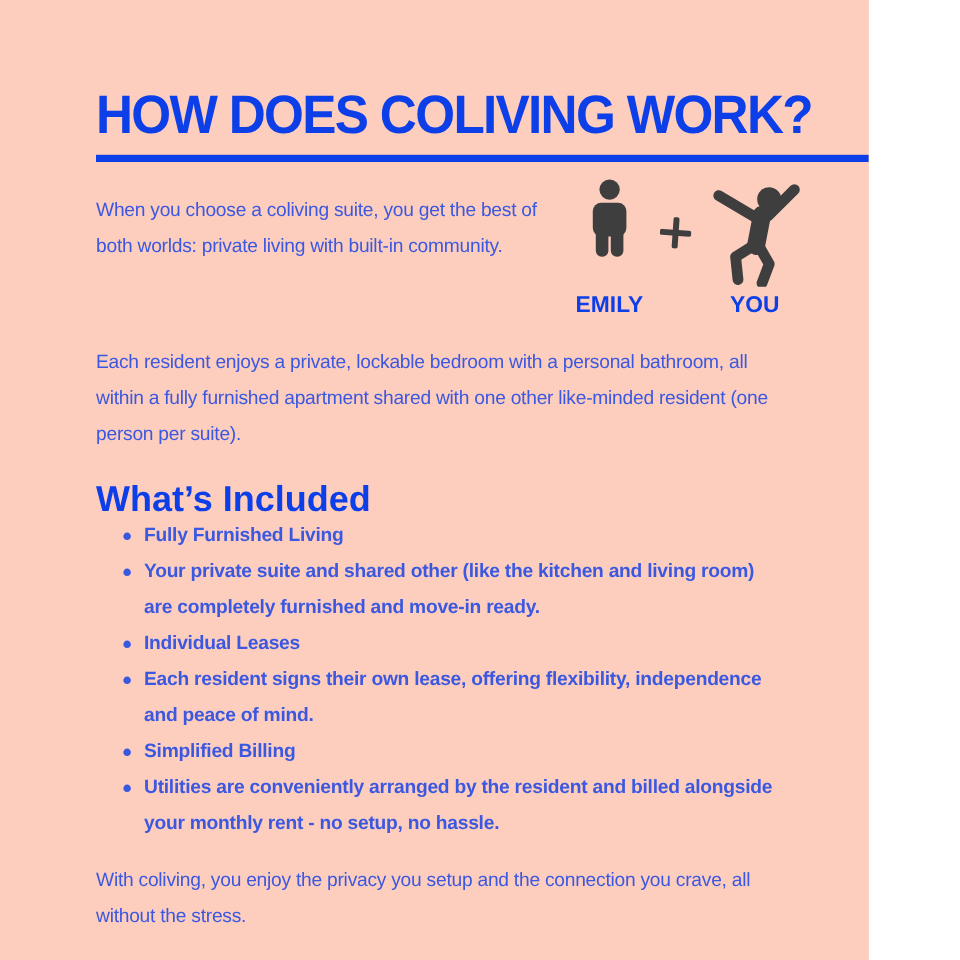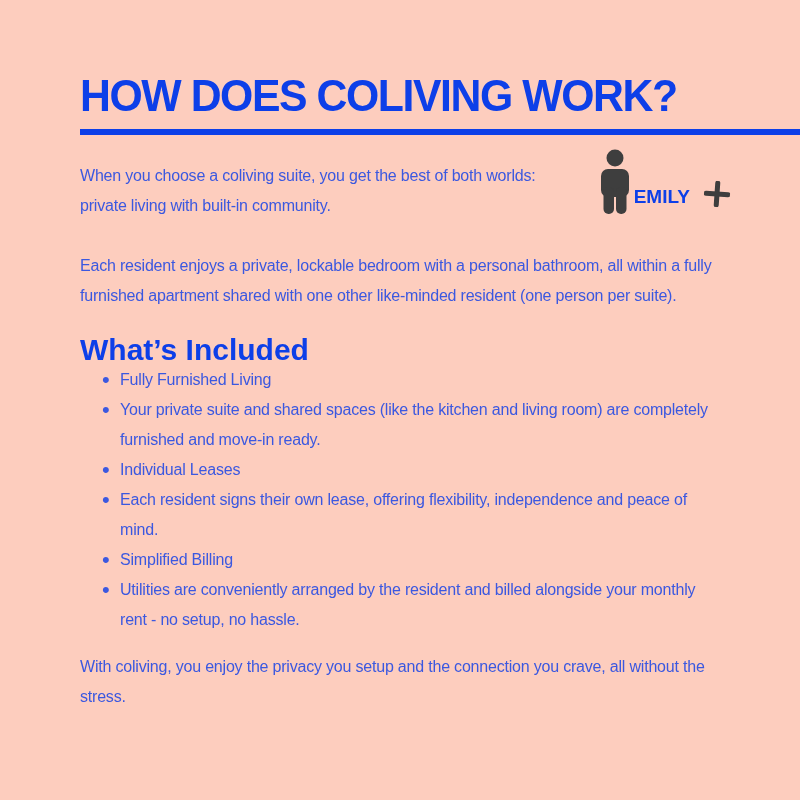--- a/index.html
+++ b/index.html
@@ -4,21 +4,21 @@
 <style>
   :root{
     --background:#fdcdbe;
     --heading-blue:#0d3fe8;
     --body-blue:#3b58e0;
     --icon-gray:#3e3e3e;
   }
   *{margin:0;padding:0;box-sizing:border-box;}
   html,body{background:#fff;}
   .canvas{
-    width:800px;height:800px;
+    width:724px;height:800px;
     background:var(--background);
     font-family:"Liberation Sans",sans-serif;
     color:var(--body-blue);
     overflow:hidden;
     position:relative;
   }
   .header{
     margin:70px 0 0 80px;
     border-bottom:6px solid var(--heading-blue);
     padding-bottom:7px;
@@ -50,48 +50,49 @@
   .intro-paragraph{max-width:460px;}
   .people-group{
     display:flex;
     align-items:flex-start;
     margin-top:-12px;
     margin-right:-22px;
     color:var(--icon-gray);
   }
   .person-col{
     display:flex;
-    flex-direction:row;
+    flex-direction:column;
     align-items:center;
     justify-content:center;
   }
   .person-col .label{
     margin-top:5px;
     font-size:19px;
     font-weight:bold;
     letter-spacing:0;
     color:var(--heading-blue);
   }
   .plus-wrap{
     margin:32px 14px 0 14px;
     font-weight:bold;
   }
-  .para-2{margin-top:12px;max-width:660px;}
+  .para-2{margin-top:22px;max-width:660px;}
   .included-heading{
     margin-top:24px;
     font-size:30px;
     line-height:30px;
     font-weight:bold;
     color:var(--heading-blue);
   }
   ul.included-list{
     list-style:none;
     margin:0;
     padding-left:22px;
     max-width:640px;
+    font-weight:bold;
   }
   ul.included-list li{
     position:relative;
     padding-left:18px;
   }
   ul.included-list li::before{
     content:"•";
     position:absolute;
     left:0;top:0;
     font-size:22px;
@@ -128,30 +129,43 @@
           <span class="label">EMILY</span>
         </div>
 
         <div class="plus-wrap">
           <svg width="26" height="26" viewBox="0 0 26 26" aria-hidden="true" style="transform:rotate(4deg)">
             <line x1="13" y1="2" x2="13" y2="24" stroke="currentColor" stroke-width="5" stroke-linecap="round"></line>
             <line x1="2" y1="13" x2="24" y2="13" stroke="currentColor" stroke-width="5" stroke-linecap="round"></line>
           </svg>
         </div>
 
+        <div class="person-col">
+          <span>
+            <svg width="78" height="90" viewBox="0 0 78 90" aria-hidden="true">
+              <circle cx="51" cy="17" r="10" fill="currentColor"></circle>
+              <path d="M45 30 L40 56" stroke="currentColor" stroke-width="15" stroke-linecap="round" fill="none"></path>
+              <path d="M9 14 L41 33" stroke="currentColor" stroke-width="9" stroke-linecap="round" fill="none"></path>
+              <path d="M72 9 L50 31" stroke="currentColor" stroke-width="9" stroke-linecap="round" fill="none"></path>
+              <path d="M39 55 L23 65 L25 84" stroke="currentColor" stroke-width="9" stroke-linecap="round" stroke-linejoin="round" fill="none"></path>
+              <path d="M43 57 L51 71 L45 87" stroke="currentColor" stroke-width="9" stroke-linecap="round" stroke-linejoin="round" fill="none"></path>
+            </svg>
+          </span>
+          <span class="label">YOU</span>
+        </div>
       </div>
     </div>
 
     <p class="body-text para-2">Each resident enjoys a private, lockable bedroom with a personal bathroom, all within a fully furnished apartment shared with one other like-minded resident (one person per suite).</p>
 
     <h2 class="included-heading">What’s Included</h2>
 
     <ul class="included-list body-text">
       <li>Fully Furnished Living</li>
-      <li>Your private suite and shared spaces (like the kitchen and living room) are completely furnished and move-in ready.</li>
+      <li>Your private suite and shared other (like the kitchen and living room) are completely furnished and move-in ready.</li>
       <li>Individual Leases</li>
       <li>Each resident signs their own lease, offering flexibility, independence and peace of mind.</li>
       <li>Simplified Billing</li>
       <li>Utilities are conveniently arranged by the resident and billed alongside your monthly rent - no setup, no hassle.</li>
     </ul>
 
     <p class="body-text outro">With coliving, you enjoy the privacy you setup and the connection you crave, all without the stress.</p>
 
   </div>
 </div>

